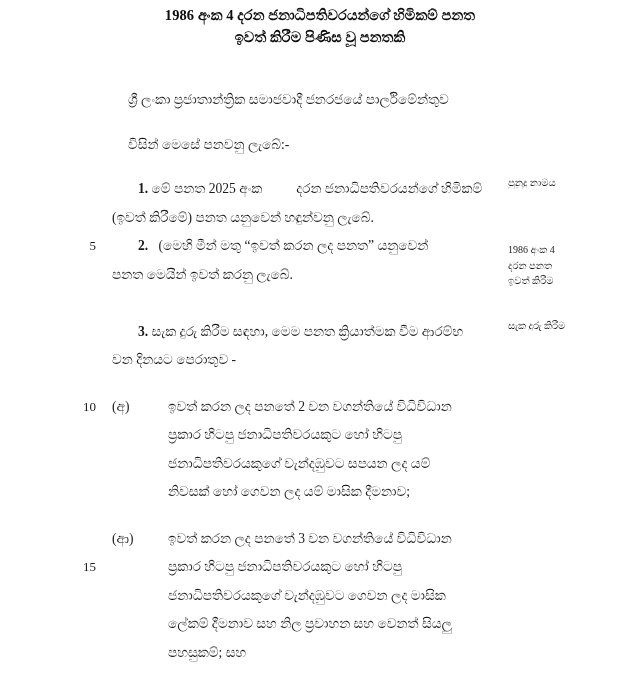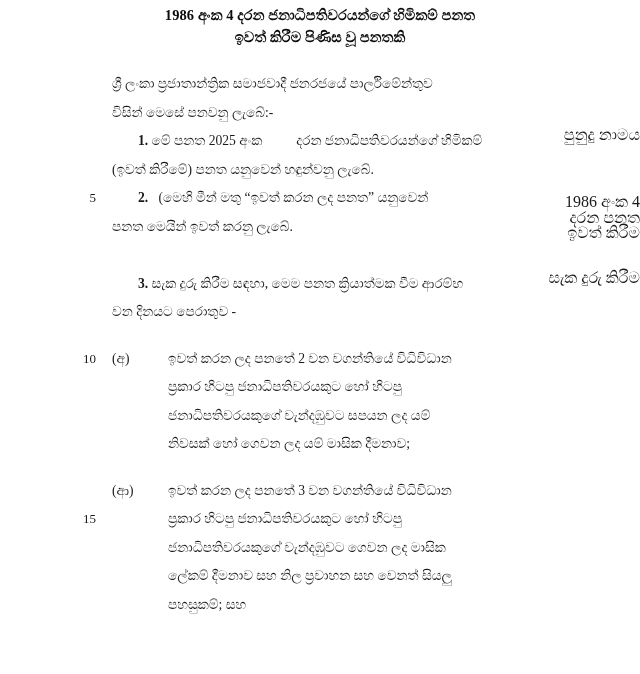--- a/index.html
+++ b/index.html
@@ -72,38 +72,38 @@
     text-align: justify;
     text-justify: inter-word;
     padding-right: 0;
   }
 
   
   .sidenote {
     position: absolute;
     right: 0;
     width: 132px;
-    font-size: 16px;
+    font-size: 10px;
     line-height: 15.5px;
-    text-align: right;
+    text-align: left;
     color: #1a1a1a;
   }
   .sidenote .sn-line { display: block; }
 
   
   .enacting {
     margin-top: 22px;
   }
   .enacting .text-col {
     width: 400px;
     flex: 0 0 400px;
     text-align: justify;
   }
   .enacting .text-col p {
-    margin: 0;
+    margin: 16px;
   }
   .enacting .lastline {
     text-align: left;
   }
 
   
   .section {
   }
   .section .text-col {
     width: 388px;

